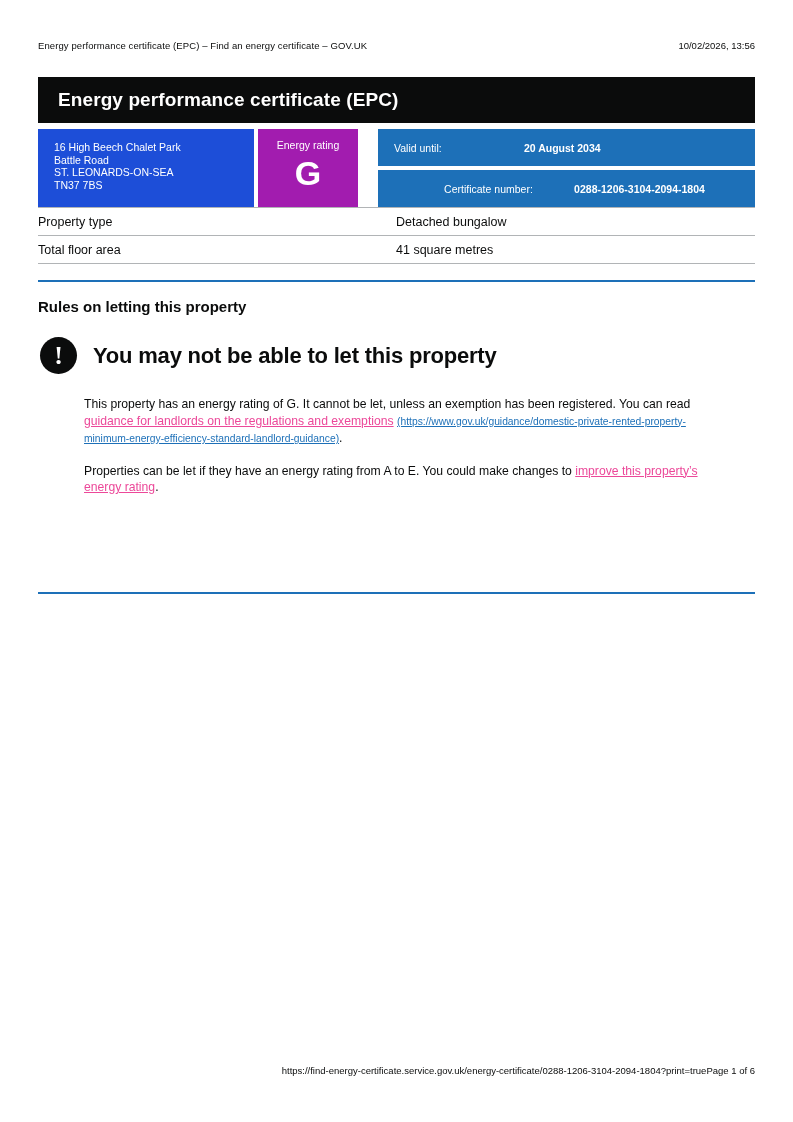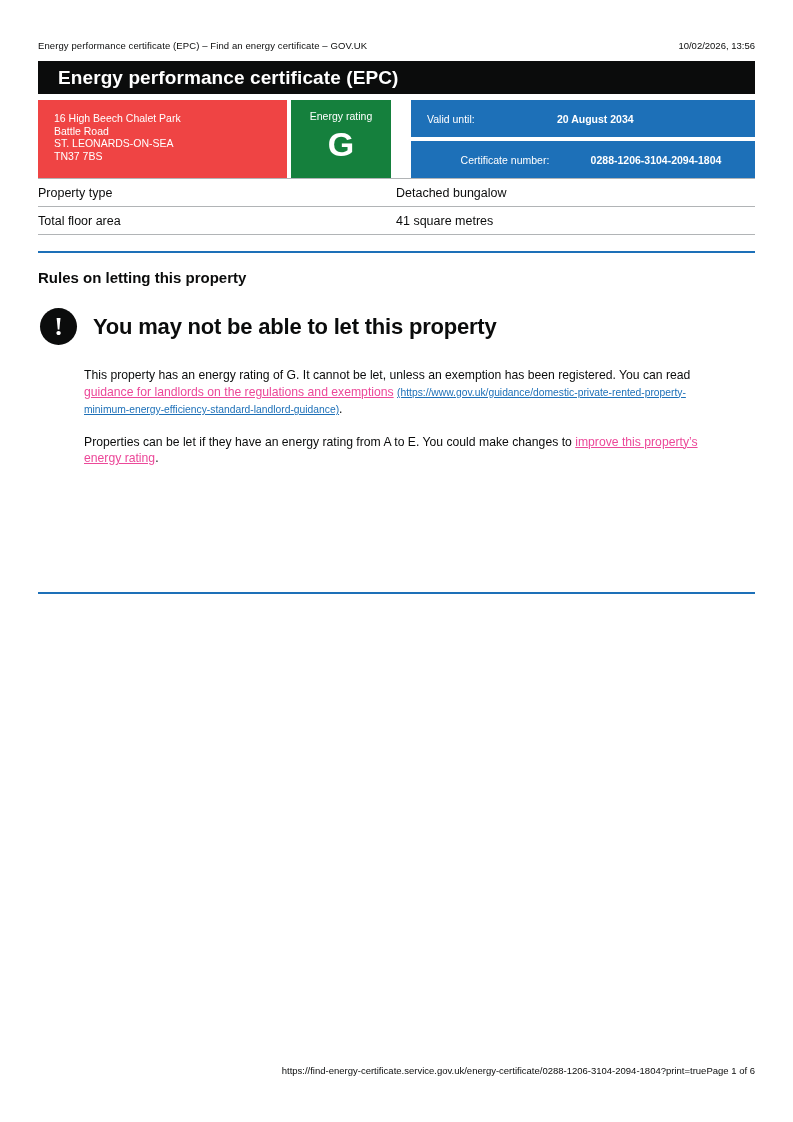--- a/index.html
+++ b/index.html
@@ -30,54 +30,54 @@
     align-items: baseline;
     font-size: 9.5px;
     color: #0b0c0c;
     padding-top: 40px;
   }
   .print-header .left { letter-spacing: 0.1px; }
   .print-header .right { font-size: 9.5px; }
 
   
   .title-bar {
-    margin-top: 10px;
+    margin-top: 26px;
     background: #0b0c0c;
     color: #ffffff;
-    height: 33px;
+    height: 46px;
     display: flex;
     align-items: center;
     padding-left: 20px;
     box-sizing: border-box;
   }
   .title-bar h1 {
     margin: 0;
     font-size: 19px;
     font-weight: bold;
     letter-spacing: 0.1px;
   }
 
   
   .summary {
     display: flex;
     margin-top: 6px;
     height: 78px;
   }
   .addr-box {
-    background: #ef4444;
-    color: #ffffff;
-    width: 249px;
+    background: #1d4ed8;
+    color: #ffffff;
+    width: 216px;
     box-sizing: border-box;
     padding: 12px 0 0 16px;
     font-size: 10.5px;
     line-height: 12.5px;
   }
   .addr-box div { white-space: nowrap; }
   .rating-box {
-    background: #15803d;
+    background: #a21caf;
     color: #ffffff;
     width: 100px;
     margin-left: 4px;
     box-sizing: border-box;
     text-align: center;
     padding-top: 10px;
   }
   .rating-box .lbl {
     font-size: 10.5px;
     line-height: 13px;

